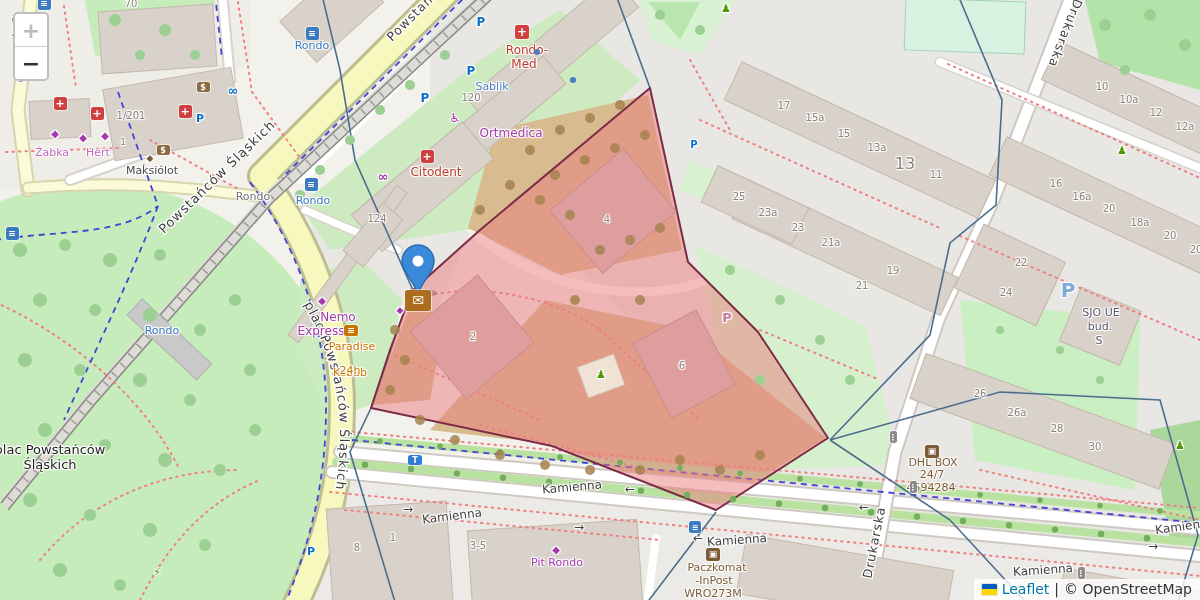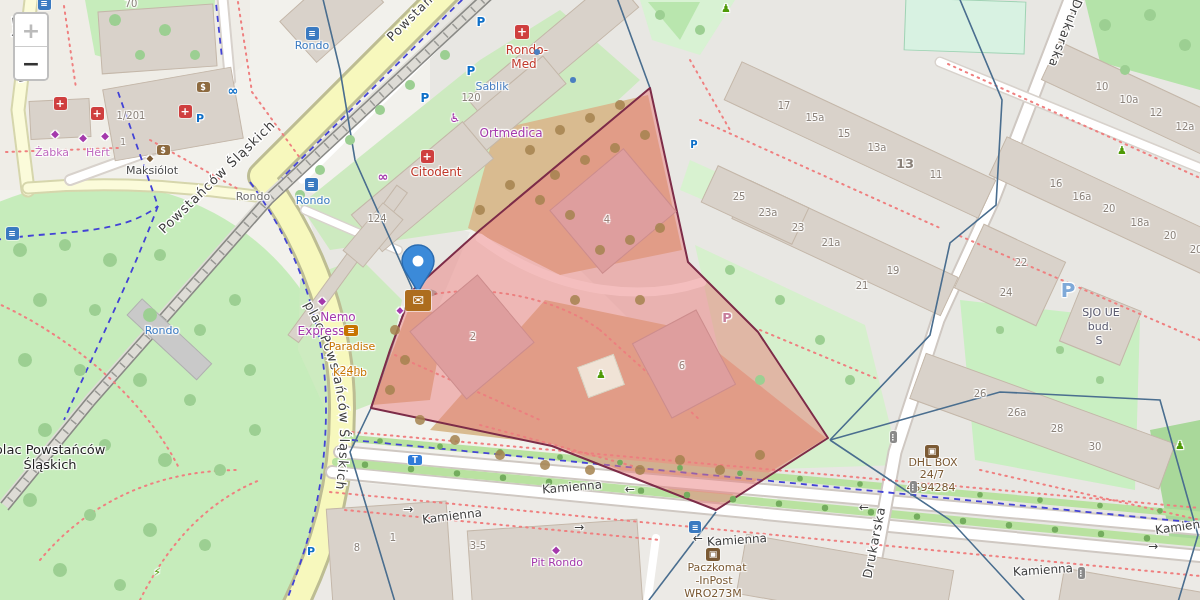--- a/index.html
+++ b/index.html
@@ -357,21 +357,21 @@
       <span class="lbl" style="left: 933px; top: 462px; color: rgb(123, 90, 52); font-size: 11px; font-weight: 400; transform: translate(-50%, -50%) rotate(0deg);">DHL BOX</span>
       <span class="lbl" style="left: 932px; top: 474px; color: rgb(123, 90, 52); font-size: 11px; font-weight: 400; transform: translate(-50%, -50%) rotate(0deg);">24/7</span>
       <span class="lbl" style="left: 931px; top: 487px; color: rgb(123, 90, 52); font-size: 11px; font-weight: 400; transform: translate(-50%, -50%) rotate(0deg);">4594284</span>
       <span class="lbl" style="left: 1101px; top: 312px; color: rgb(90, 90, 110); font-size: 11px; font-weight: 400; transform: translate(-50%, -50%) rotate(0deg);">SJO UE</span>
       <span class="lbl" style="left: 1100px; top: 326px; color: rgb(90, 90, 110); font-size: 11px; font-weight: 400; transform: translate(-50%, -50%) rotate(0deg);">bud.</span>
       <span class="lbl" style="left: 1099px; top: 340px; color: rgb(90, 90, 110); font-size: 11px; font-weight: 400; transform: translate(-50%, -50%) rotate(0deg);">S</span>
       <span class="lbl" style="left: 784px; top: 105px; color: rgb(138, 129, 121); font-size: 10px; font-weight: 400; transform: translate(-50%, -50%) rotate(0deg);">17</span>
       <span class="lbl" style="left: 815px; top: 117px; color: rgb(138, 129, 121); font-size: 10px; font-weight: 400; transform: translate(-50%, -50%) rotate(0deg);">15a</span>
       <span class="lbl" style="left: 844px; top: 133px; color: rgb(138, 129, 121); font-size: 10px; font-weight: 400; transform: translate(-50%, -50%) rotate(0deg);">15</span>
       <span class="lbl" style="left: 877px; top: 147px; color: rgb(138, 129, 121); font-size: 10px; font-weight: 400; transform: translate(-50%, -50%) rotate(0deg);">13a</span>
-      <span class="lbl" style="left: 905px; top: 163px; color: rgb(138, 129, 121); font-size: 13px; font-weight: 700; transform: translate(-50%, -50%) rotate(0deg);">13</span>
+      <span class="lbl" style="left: 905px; top: 163px; color: rgb(138, 129, 121); font-size: 16px; font-weight: 400; transform: translate(-50%, -50%) rotate(0deg);">13</span>
       <span class="lbl" style="left: 936px; top: 174px; color: rgb(138, 129, 121); font-size: 10px; font-weight: 400; transform: translate(-50%, -50%) rotate(0deg);">11</span>
       <span class="lbl" style="left: 1102px; top: 86px; color: rgb(138, 129, 121); font-size: 10px; font-weight: 400; transform: translate(-50%, -50%) rotate(0deg);">10</span>
       <span class="lbl" style="left: 1129px; top: 99px; color: rgb(138, 129, 121); font-size: 10px; font-weight: 400; transform: translate(-50%, -50%) rotate(0deg);">10a</span>
       <span class="lbl" style="left: 1156px; top: 112px; color: rgb(138, 129, 121); font-size: 10px; font-weight: 400; transform: translate(-50%, -50%) rotate(0deg);">12</span>
       <span class="lbl" style="left: 1185px; top: 126px; color: rgb(138, 129, 121); font-size: 10px; font-weight: 400; transform: translate(-50%, -50%) rotate(0deg);">12a</span>
       <span class="lbl" style="left: 1056px; top: 183px; color: rgb(138, 129, 121); font-size: 10px; font-weight: 400; transform: translate(-50%, -50%) rotate(0deg);">16</span>
       <span class="lbl" style="left: 1082px; top: 196px; color: rgb(138, 129, 121); font-size: 10px; font-weight: 400; transform: translate(-50%, -50%) rotate(0deg);">16a</span>
       <span class="lbl" style="left: 1109px; top: 208px; color: rgb(138, 129, 121); font-size: 10px; font-weight: 400; transform: translate(-50%, -50%) rotate(0deg);">20</span>
       <span class="lbl" style="left: 1140px; top: 222px; color: rgb(138, 129, 121); font-size: 10px; font-weight: 400; transform: translate(-50%, -50%) rotate(0deg);">18a</span>
       <span class="lbl" style="left: 1170px; top: 235px; color: rgb(138, 129, 121); font-size: 10px; font-weight: 400; transform: translate(-50%, -50%) rotate(0deg);">20</span>
@@ -439,13 +439,22 @@
       <span class="badge" style="left: 1077.5px; top: 567px; width: 7px; height: 12px; background: rgb(138, 138, 138); font-size: 8px;">⋮</span>
       <span class="dot" style="left: 534px; top: 49px; width: 6px; height: 6px; background: rgb(74, 127, 193);"></span>
       <span class="dot" style="left: 570px; top: 77px; width: 6px; height: 6px; background: rgb(74, 127, 193);"></span>
     </div>
 
 <div id="zoomctl">
   <div class="zbtn">+</div>
   <div class="zbtn">−</div>
 </div>
 
+<div id="attribution">
+  <span id="flag">
+        <span class="b"></span>
+        <span class="y"></span>
+      </span>
+  <a class="leaflet-link">Leaflet</a>
+  <span>|</span>
+  <a class="osm-link">© OpenStreetMap</a>
 </div>
+</div>
 
 </body></html>

